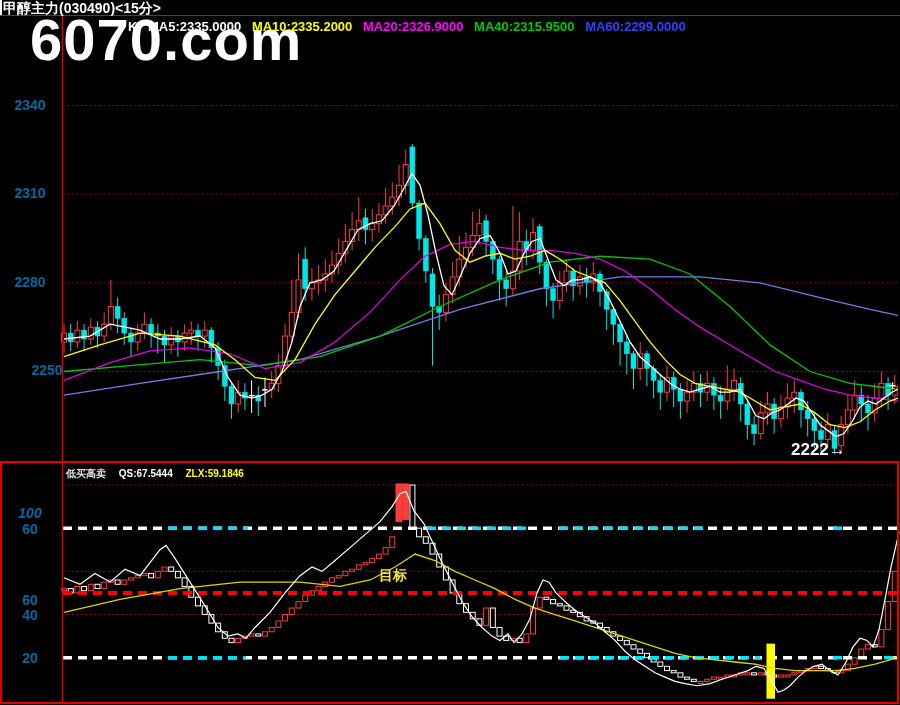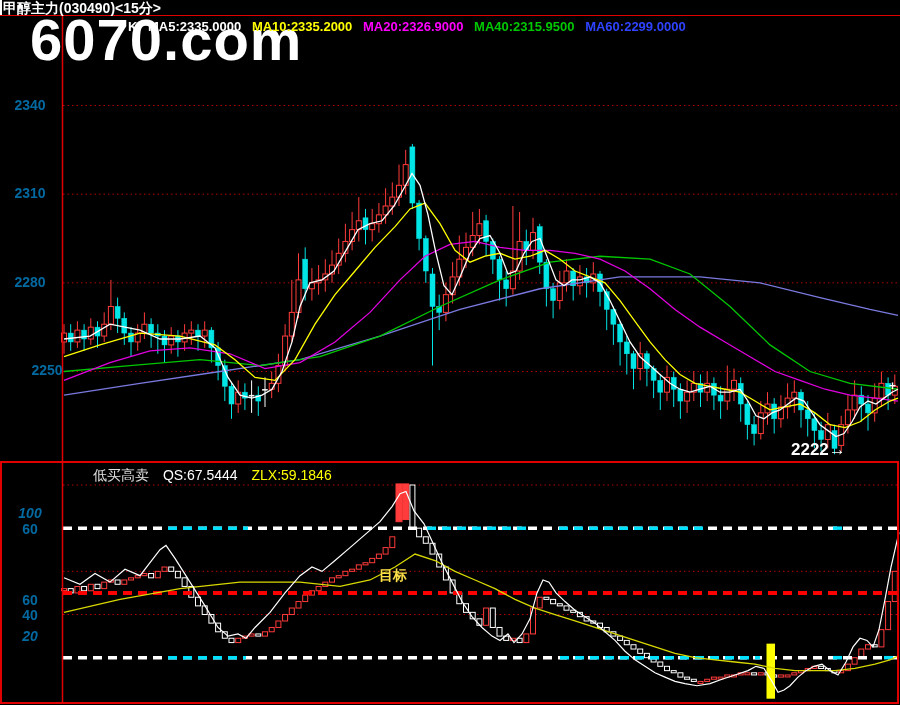--- a/index.html
+++ b/index.html
@@ -7,21 +7,21 @@
           font-family:"Liberation Sans",sans-serif;}
   #watermark{position:absolute;left:30px;top:6px;font-size:58px;font-weight:bold;
              color:#ffffff;z-index:0;letter-spacing:1px;}
   #chart-svg{position:absolute;left:0;top:0;z-index:1;}
   .txt{position:absolute;z-index:2;white-space:nowrap;}
   #title-bar{left:0;top:0;width:900px;height:15px;background:#000;border-left:2px solid #fff;}
   #title{left:3px;top:0px;font-size:14px;font-weight:bold;color:#ffffff;}
   #ma-row{left:128px;top:19px;font-size:13px;font-weight:bold;color:#fff;}
   #ma-row span{margin-right:7px;}
   .yaxis{width:56px;text-align:center;font-size:14px;font-weight:bold;color:#0369a1;}
-  #sub-header{left:66px;top:467px;font-size:14px;font-weight:normal;margin-left:27px;}
+  #sub-header{left:66px;top:467px;font-size:10px;font-weight:bold;}
   #sub-header .name{color:#e0e0e0;margin-right:10px;}
   #sub-header .qs{color:#ffffff;margin-right:10px;}
   #sub-header .zlx{color:#ffff00;}
   #low-annot{left:791px;top:440px;font-size:17px;font-weight:bold;color:#ffffff;}
   #target-annot{left:379px;top:567px;font-size:14px;font-weight:bold;color:#fde047;
                 text-shadow:1px 1px 0 #000;}
 </style>
 </head>
 <body>
 
@@ -459,16 +459,16 @@
   <div id="sub-header" class="txt">
     <span class="name">低买高卖</span>
     <span class="qs">QS:67.5444</span>
     <span class="zlx">ZLX:59.1846</span>
   </div>
 
   <div class="txt yaxis" style="left:2px;top:505px;font-style:italic;">100</div>
   <div class="txt yaxis" style="left:2px;top:521px;">60</div>
   <div class="txt yaxis" style="left:2px;top:592px;">60</div>
   <div class="txt yaxis" style="left:2px;top:607px;">40</div>
-  <div class="txt yaxis" style="left:2px;top:628px;font-style:italic;">20</div>
+  <div class="txt yaxis" style="left:2px;top:650px;">20</div>
 
   <div id="target-annot" class="txt">目标</div>
 </div>
 
 </body></html>

